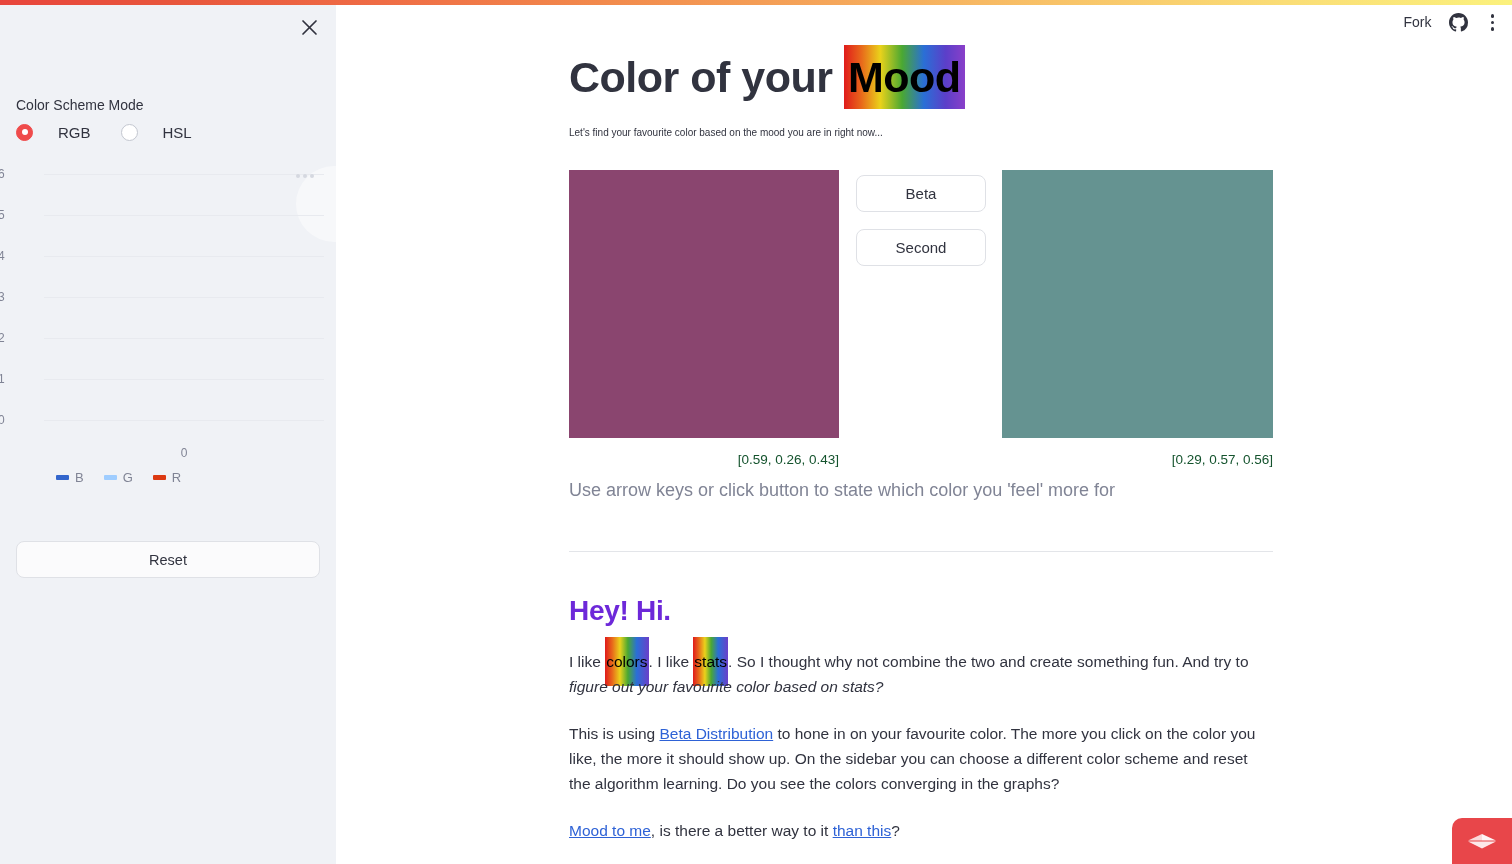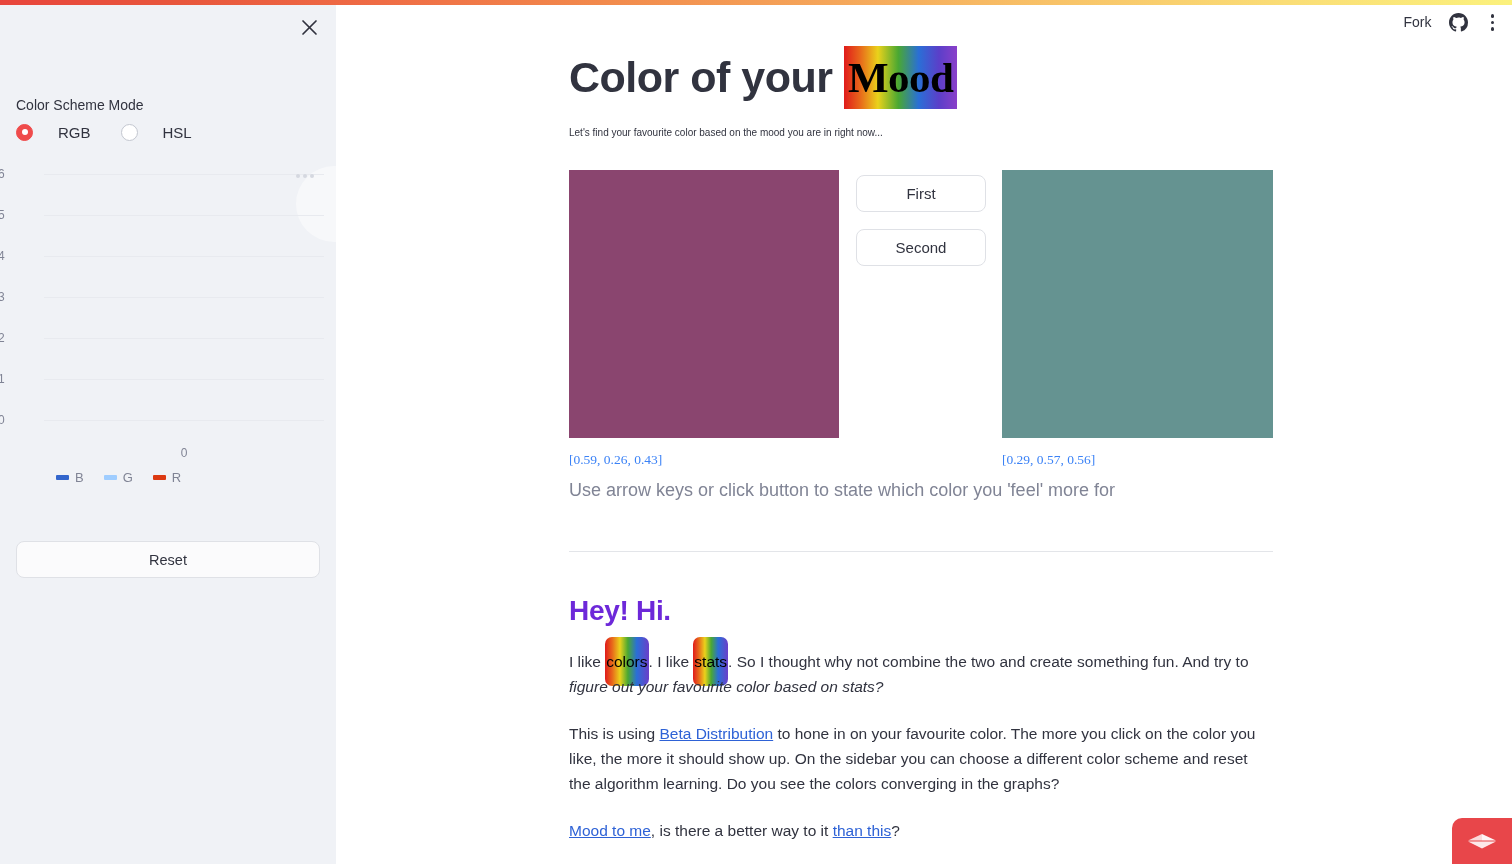--- a/index.html
+++ b/index.html
@@ -201,21 +201,20 @@
     line-height: 1.15;
     letter-spacing: -0.5px;
     color: #31333f;
   }
   .rainbow-hl {
     background: linear-gradient(90deg,
        #e01b1b 0%, #e8661b 14%, #ead21b 30%,
        #4aa832 48%, #2a6fd6 66%, #5b3fc9 84%, #8a3fc9 100%);
     color: #000000;
     padding: 8px 4px;
-    font-family: Liberation Serif, serif;
   }
 
   #subtitle {
     margin-top: 23px;
     font-size: 10px;
     line-height: 1.55;
     color: #31333f;
   }
 
   
@@ -229,23 +228,22 @@
     width: 270px; height: 268px;
   }
   #swatch-second {
     position: absolute; left: 433px; top: 0;
     width: 271px; height: 268px;
   }
   .swatch-caption {
     position: absolute;
     top: 282px;
     font-size: 13.5px;
-    color: #3b82f6;
-    text-align: left;
-    font-family: Liberation Serif, serif;
+    color: #14532d;
+    text-align: right;
   }
   #caption-first { left: 0; width: 270px; }
   #caption-second { left: 433px; width: 271px; }
 
   #choice-buttons {
     position: absolute;
     left: 287px; top: 5px;
     width: 130px;
     display: flex; flex-direction: column; gap: 17px;
   }
@@ -293,21 +291,20 @@
     color: #2e62d6;
     text-decoration: underline;
     cursor: pointer;
   }
   .small-rainbow-hl {
     background: linear-gradient(90deg,
        #e01b1b 0%, #e8661b 16%, #ead21b 34%,
        #4aa832 52%, #2a6fd6 72%, #6b3fc9 100%);
     color: #000000;
     padding: 16px 1px;
-    border-radius: 7px;
   }
 
   
   #streamlit-badge {
     position: absolute;
     right: 0; bottom: 0;
     width: 60px; height: 46px;
     background: #e8464a;
     border-top-left-radius: 10px;
     display: flex; align-items: center; justify-content: center;
@@ -420,21 +417,21 @@
 
     <h1 id="page-title"><span>Color of your </span><span class="rainbow-hl">Mood</span></h1>
 
     <p id="subtitle">Let's find your favourite color based on the mood you are in right now...</p>
 
     <div id="swatch-row">
       <div id="swatch-first" style="background:#8a456f"></div>
       <div id="swatch-second" style="background:#659391"></div>
 
       <div id="choice-buttons">
-        <button class="choice-button">First</button>
+        <button class="choice-button">Beta</button>
         <button class="choice-button">Second</button>
       </div>
 
       <div class="swatch-caption" id="caption-first">[0.59, 0.26, 0.43]</div>
       <div class="swatch-caption" id="caption-second">[0.29, 0.57, 0.56]</div>
     </div>
 
     <p id="helper-text">Use arrow keys or click button to state which color you 'feel' more for</p>
 
     <div id="divider"></div>

